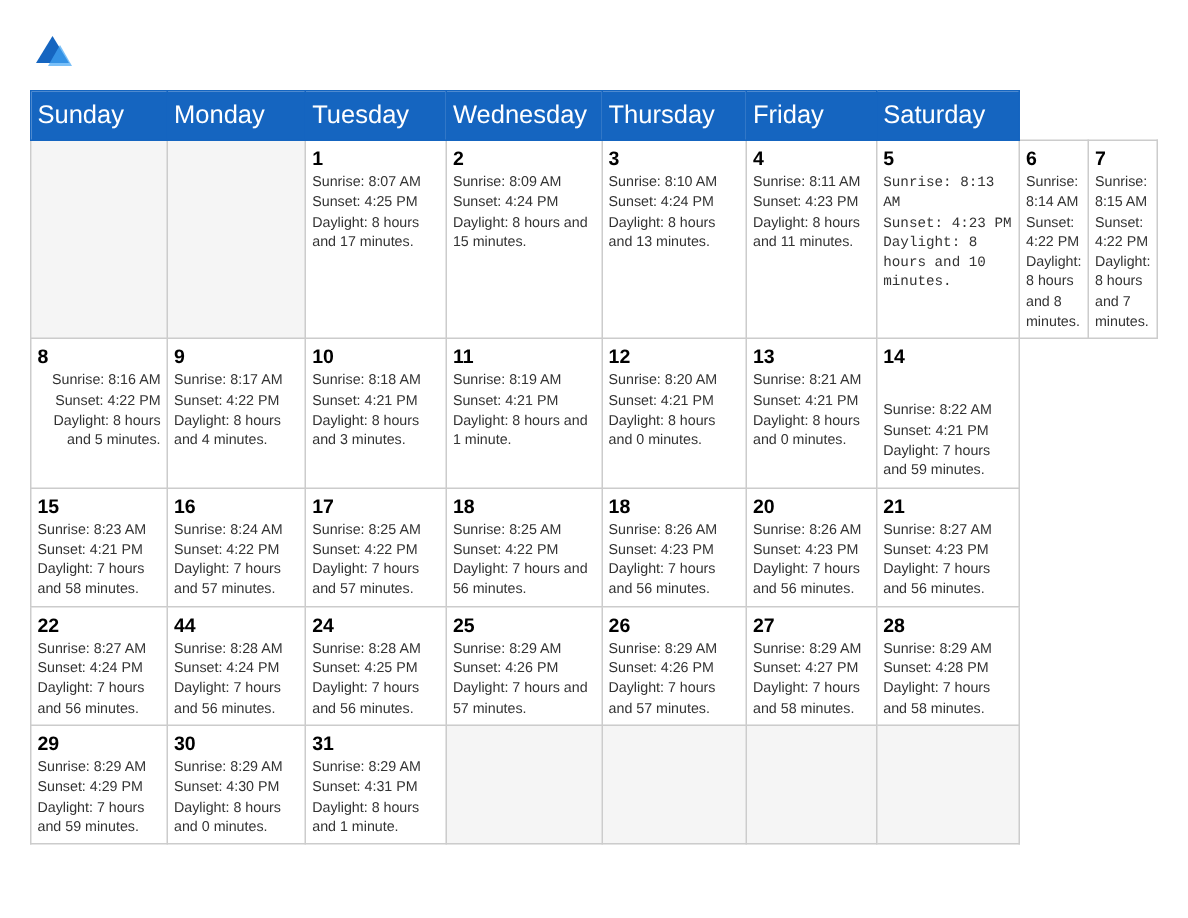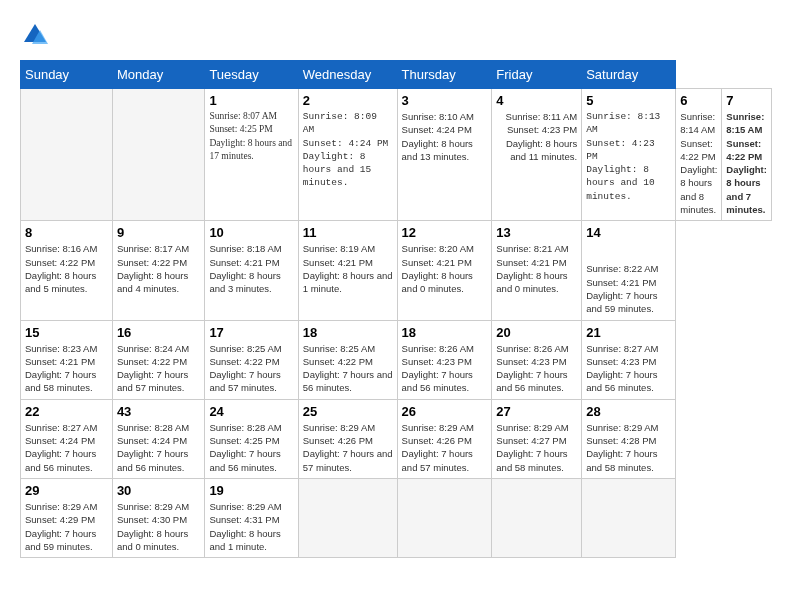--- a/index.html
+++ b/index.html
@@ -47,21 +47,21 @@
     .calendar {
       width: 100%;
       border-collapse: collapse;
       font-size: 10px;
     }
     .calendar th {
       background: #1565c0;
       color: #fff;
       padding: 6px 4px;
       text-align: left;
-      font-size: 13px;
+      font-size: 17px;
       font-weight: normal;
       border: 1px solid #1565c0;
     }
     .calendar td {
       border: 1px solid #ccc;
       vertical-align: top;
       padding: 4px;
       width: calc(100% / 7);
       min-height: 80px;
     }
@@ -111,65 +111,65 @@
         <th>Friday</th>
         <th>Saturday</th>
       </tr>
   </thead>
   <tbody id="calendar-body">
   <tr>
         <td class="empty-cell"></td>
         <td class="empty-cell"></td>
         <td>
           <span class="day-num">1</span>
-          <div class="day-info" style="white-space: pre-line; font-family: Liberation Serif, serif;">Sunrise: 8:07 AM
+          <div class="day-info" style="white-space: pre-line;">Sunrise: 8:07 AM
 Sunset: 4:25 PM
 Daylight: 8 hours and 17 minutes.</div>
         </td>
         <td>
           <span class="day-num">2</span>
-          <div class="day-info" style="white-space: pre-line; font-family: Liberation Mono, monospace;">Sunrise: 8:09 AM
+          <div class="day-info" style="white-space: pre-line;">Sunrise: 8:09 AM
 Sunset: 4:24 PM
 Daylight: 8 hours and 15 minutes.</div>
         </td>
         <td>
           <span class="day-num">3</span>
           <div class="day-info" style="white-space: pre-line;">Sunrise: 8:10 AM
 Sunset: 4:24 PM
 Daylight: 8 hours and 13 minutes.</div>
         </td>
         <td>
           <span class="day-num">4</span>
-          <div class="day-info" style="white-space: pre-line; text-align: right;">Sunrise: 8:11 AM
+          <div class="day-info" style="white-space: pre-line;">Sunrise: 8:11 AM
 Sunset: 4:23 PM
 Daylight: 8 hours and 11 minutes.</div>
         </td>
         <td>
           <span class="day-num">5</span>
           <div class="day-info" style="white-space: pre-line; font-family: Liberation Mono, monospace;">Sunrise: 8:13 AM
 Sunset: 4:23 PM
 Daylight: 8 hours and 10 minutes.</div>
         </td>
         <td>
           <span class="day-num">6</span>
           <div class="day-info" style="white-space: pre-line;">Sunrise: 8:14 AM
 Sunset: 4:22 PM
 Daylight: 8 hours and 8 minutes.</div>
         </td>
         <td>
           <span class="day-num">7</span>
-          <div class="day-info" style="white-space: pre-line; font-weight: bold;">Sunrise: 8:15 AM
+          <div class="day-info" style="white-space: pre-line;">Sunrise: 8:15 AM
 Sunset: 4:22 PM
 Daylight: 8 hours and 7 minutes.</div>
         </td>
       </tr>
       <tr>
         <td>
           <span class="day-num">8</span>
-          <div class="day-info" style="white-space: pre-line;">Sunrise: 8:16 AM
+          <div class="day-info" style="white-space: pre-line; text-align: right;">Sunrise: 8:16 AM
 Sunset: 4:22 PM
 Daylight: 8 hours and 5 minutes.</div>
         </td>
         <td>
           <span class="day-num">9</span>
           <div class="day-info" style="white-space: pre-line;">Sunrise: 8:17 AM
 Sunset: 4:22 PM
 Daylight: 8 hours and 4 minutes.</div>
         </td>
         <td>
@@ -248,21 +248,21 @@
         </td>
       </tr>
       <tr>
         <td>
           <span class="day-num">22</span>
           <div class="day-info" style="white-space: pre-line;">Sunrise: 8:27 AM
 Sunset: 4:24 PM
 Daylight: 7 hours and 56 minutes.</div>
         </td>
         <td>
-          <span class="day-num">43</span>
+          <span class="day-num">44</span>
           <div class="day-info" style="white-space: pre-line;">Sunrise: 8:28 AM
 Sunset: 4:24 PM
 Daylight: 7 hours and 56 minutes.</div>
         </td>
         <td>
           <span class="day-num">24</span>
           <div class="day-info" style="white-space: pre-line;">Sunrise: 8:28 AM
 Sunset: 4:25 PM
 Daylight: 7 hours and 56 minutes.</div>
         </td>
@@ -298,21 +298,21 @@
 Sunset: 4:29 PM
 Daylight: 7 hours and 59 minutes.</div>
         </td>
         <td>
           <span class="day-num">30</span>
           <div class="day-info" style="white-space: pre-line;">Sunrise: 8:29 AM
 Sunset: 4:30 PM
 Daylight: 8 hours and 0 minutes.</div>
         </td>
         <td>
-          <span class="day-num">19</span>
+          <span class="day-num">31</span>
           <div class="day-info" style="white-space: pre-line;">Sunrise: 8:29 AM
 Sunset: 4:31 PM
 Daylight: 8 hours and 1 minute.</div>
         </td>
         <td class="empty-cell"></td>
         <td class="empty-cell"></td>
         <td class="empty-cell"></td>
         <td class="empty-cell"></td>
       </tr>
     </tbody>

